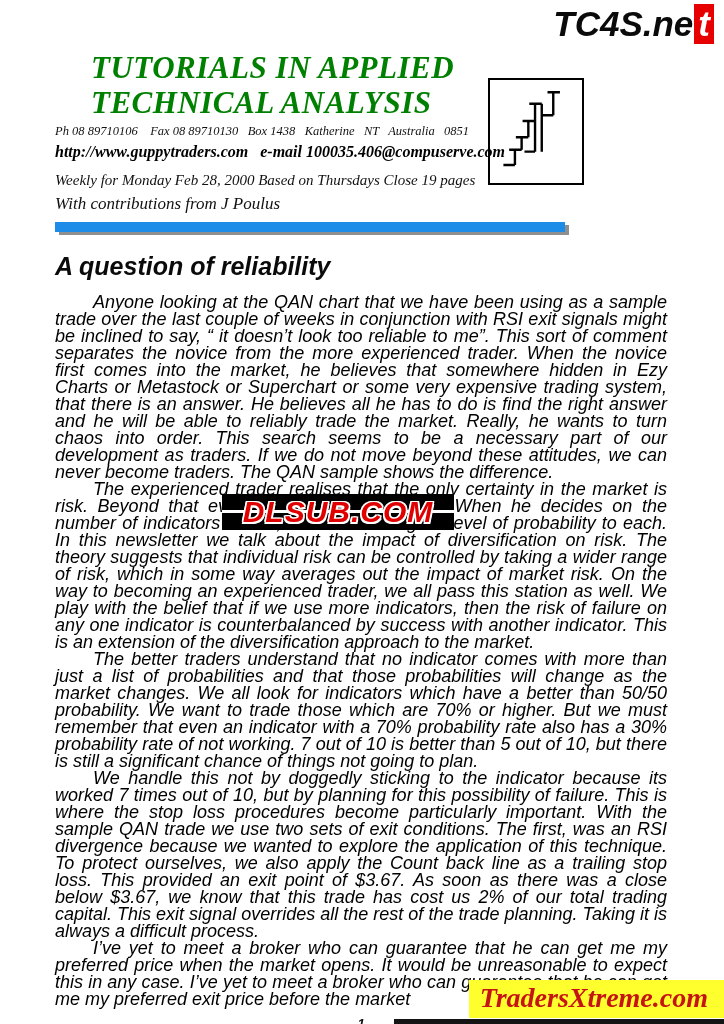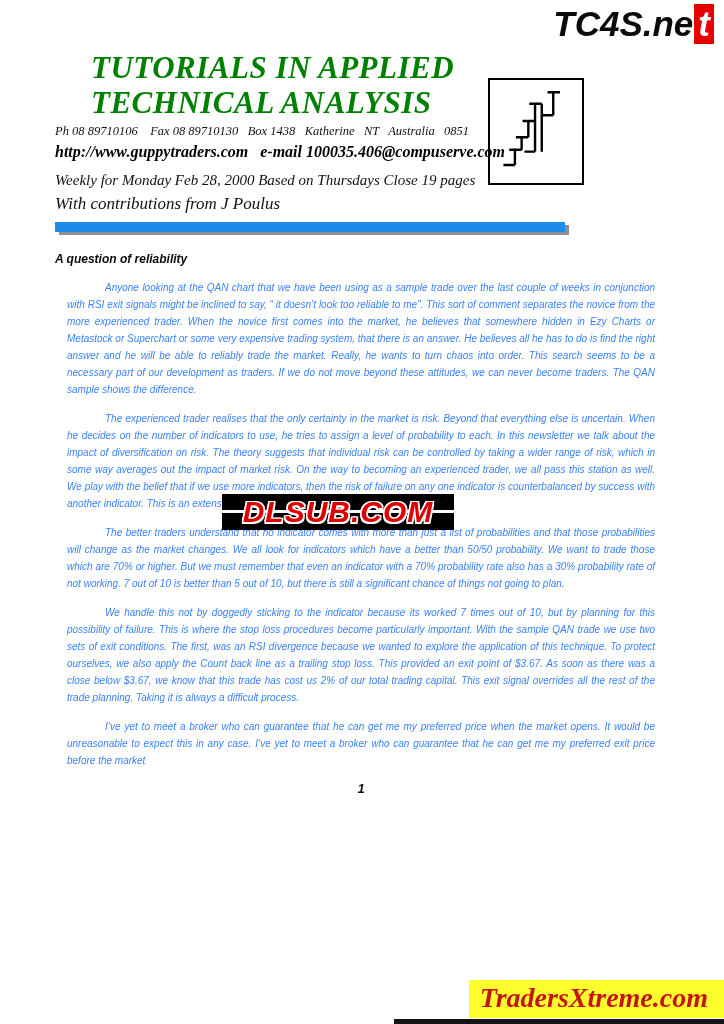--- a/index.html
+++ b/index.html
@@ -52,28 +52,28 @@
   .issueline{margin-top:11px;font-size:15px;color:#111;}
   .contribline{margin-top:5px;font-size:17px;color:#111;}
   .bar{
     margin-top:8px;width:510px;height:10px;
     background:#1d8ce8;
     box-shadow:4px 3px 0 #8f8f8f;
   }
   .section-heading{
     margin:20px 0 0 0;padding:0;
     font-family:"Liberation Sans", sans-serif;
-    font-weight:bold;font-size:12px;color:#0a0a0a;
+    font-weight:bold;font-size:25px;color:#0a0a0a;
   }
   .body p{
-    margin:12px;padding:0;
-    font-size:10px;line-height:17px;
+    margin:0;padding:0;
+    font-size:18px;line-height:17px;
     text-align:justify;
     text-indent:38px;
-    color:#3b82f6;
+    color:#000000;
   }
   .body p:first-of-type{margin-top:13px;}
   .pagenum{
     margin-top:8px;text-align:center;
     font-size:13px;font-weight:bold;color:#111;
   }
   
   .watermark{
     position:absolute;left:222px;top:494px;
     width:232px;height:36px;

